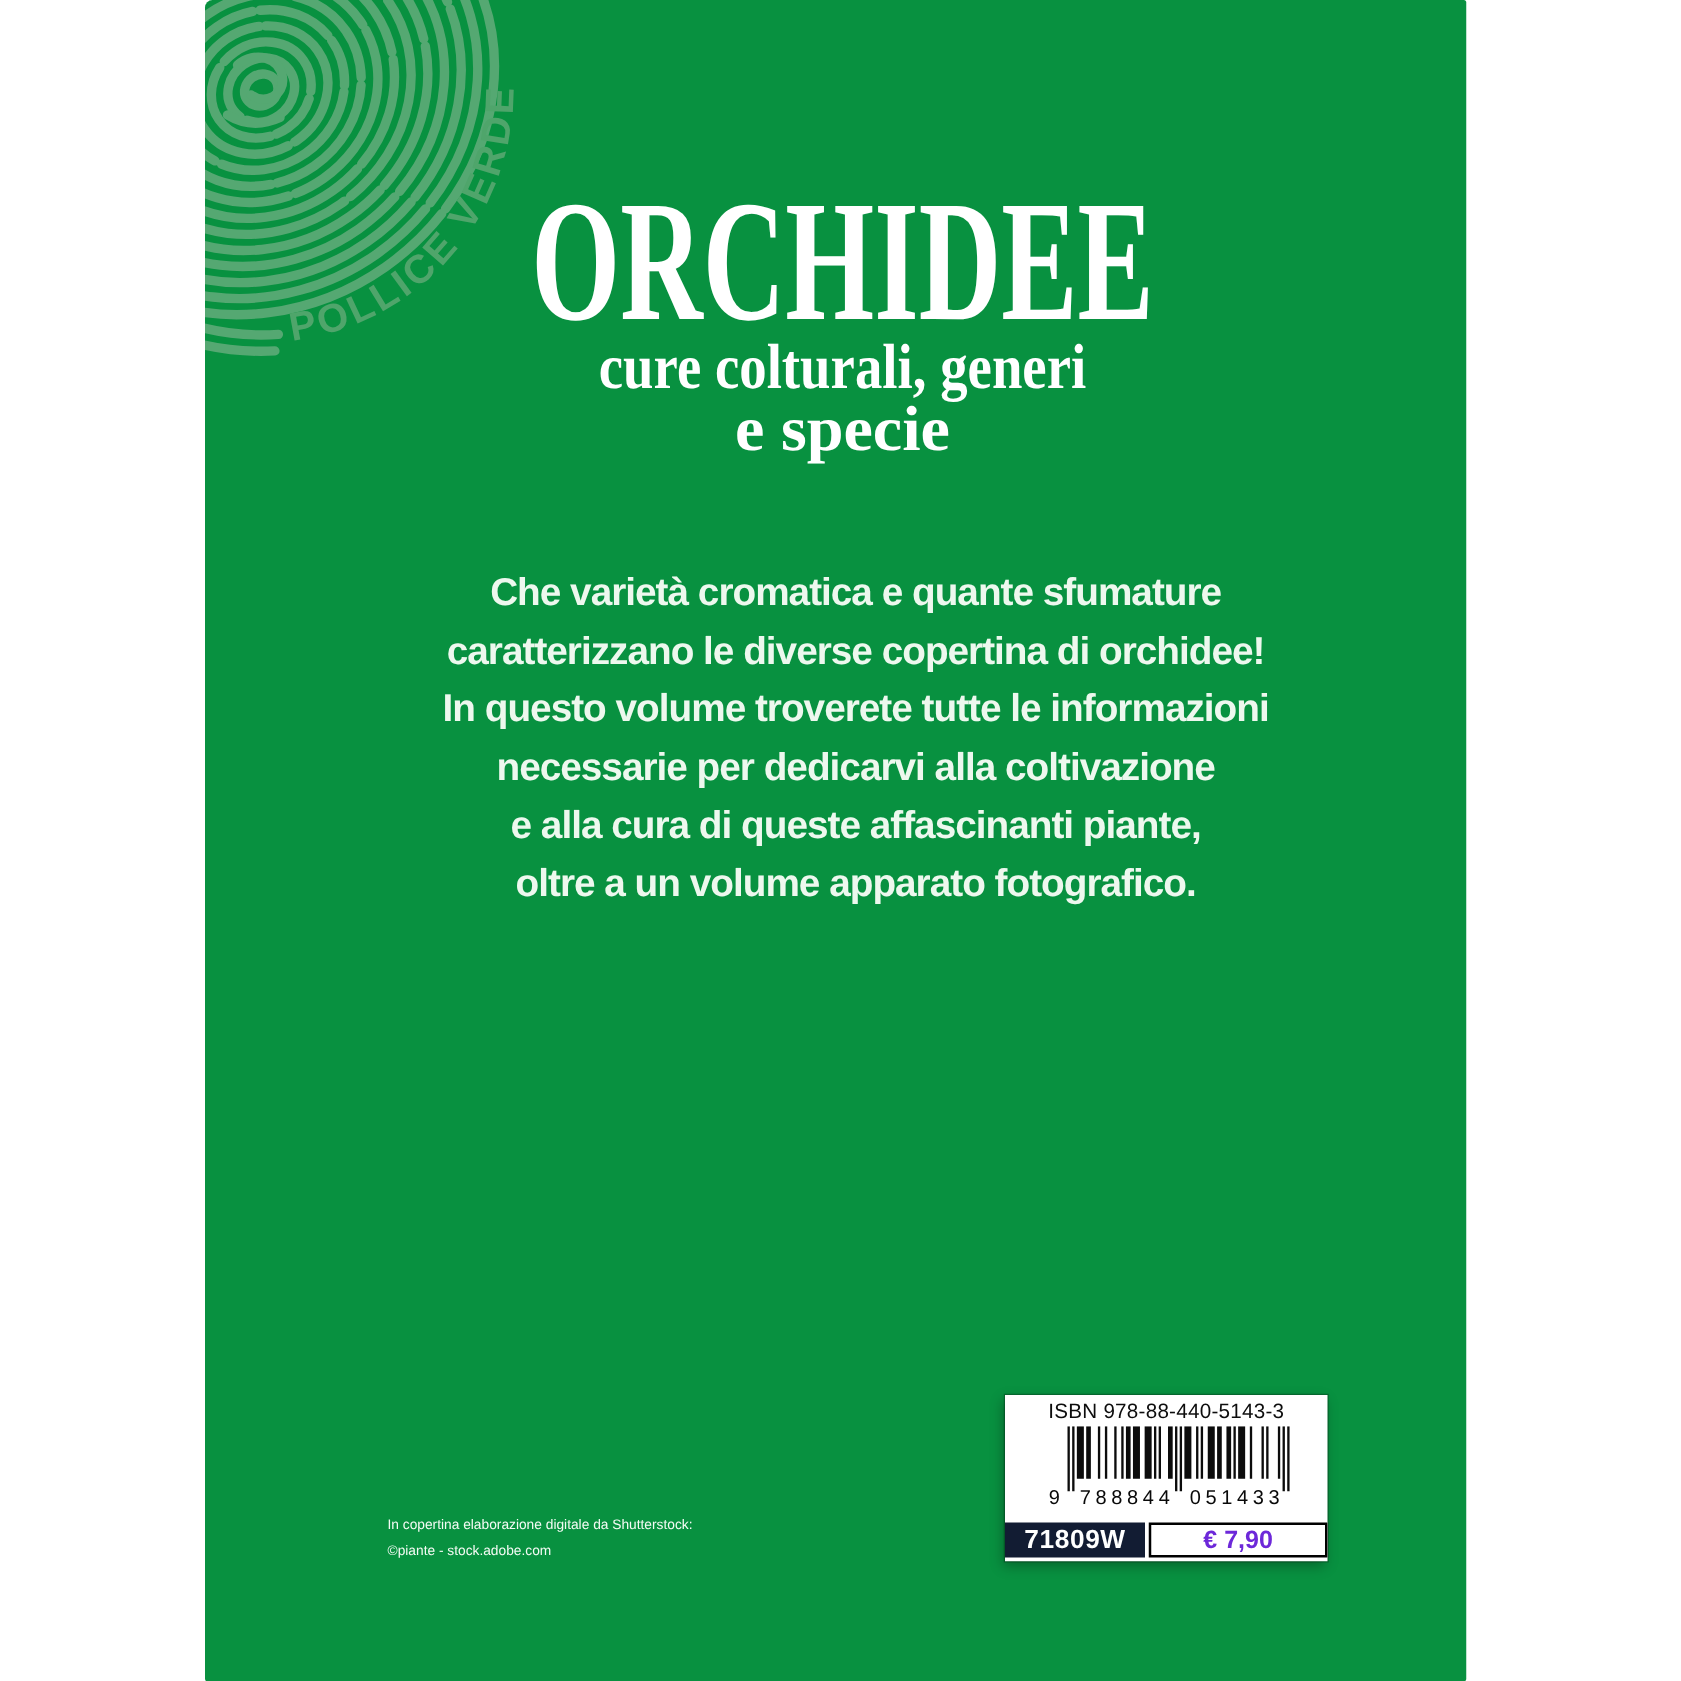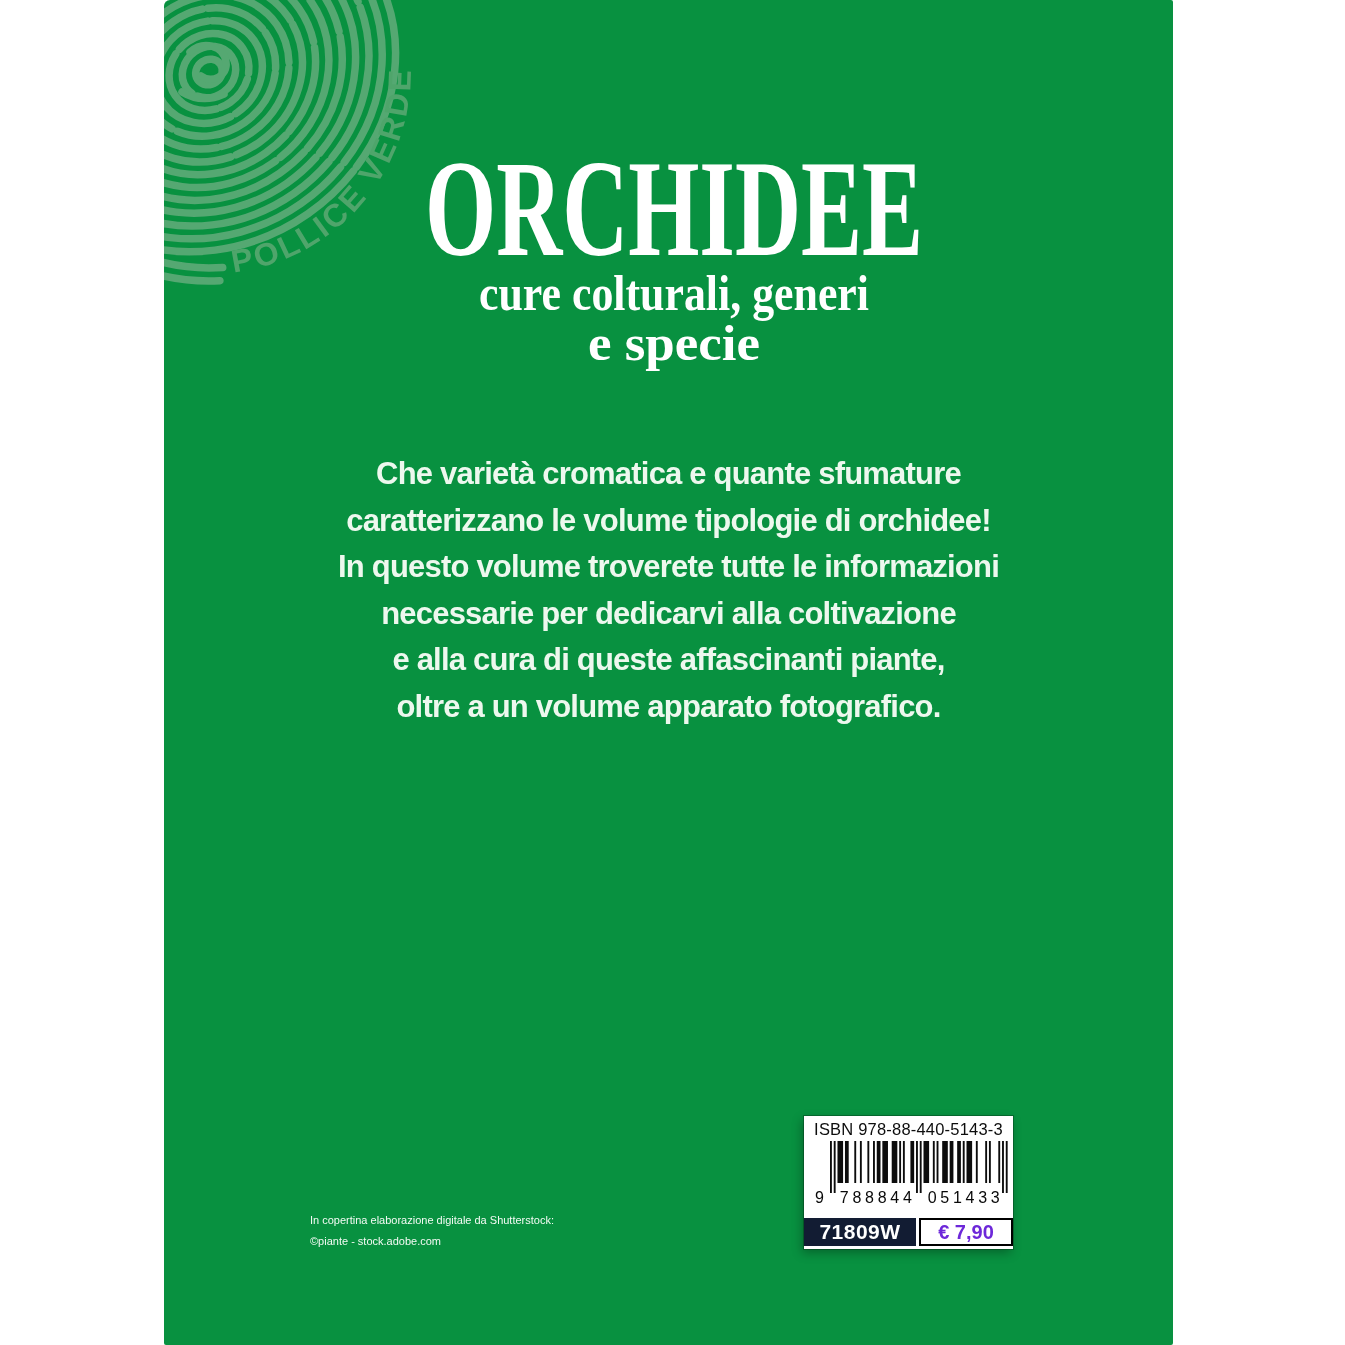--- a/index.html
+++ b/index.html
@@ -10,26 +10,26 @@
   
   .fp{position:absolute;left:0;top:0;overflow:visible;}
   .fp ellipse,.fp path.ridge{fill:none;stroke:var(--print,#55a872);stroke-width:7.5;stroke-linecap:round;}
   .arc-text{font-weight:700;font-size:32px;font-family:"Liberation Sans",sans-serif;
             fill:var(--print-text,#4fa express56b);letter-spacing:3px;}
   
   .titles{position:absolute;left:0;top:0;}
   .title{font-family:"Liberation Serif",serif;font-weight:700;font-size:138px;fill:#ffffff;text-anchor:middle;}
   .sub{font-family:"Liberation Serif",serif;font-weight:700;font-size:51px;fill:#ffffff;text-anchor:middle;}
   
-  .blurb{position:absolute;left:0;top:451px;width:100%;text-align:center;color:#edf8ee;
+  .blurb{position:absolute;left:16px;top:451px;width:100%;text-align:center;color:#edf8ee;
          font-size:31px;font-weight:700;letter-spacing:-0.8px;line-height:46.5px;}
   
   .credit{position:absolute;left:146px;top:1210px;color:#f4fbf4;font-size:11px;line-height:20.5px;}
   
-  .label{position:absolute;left:640px;top:1116px;width:209px;background:#ffffff;
+  .label{position:absolute;left:640px;top:1116px;width:258px;background:#ffffff;
          padding:4px 0 3px 0;box-shadow:0 0 0 1px rgba(0,0,0,0.25), -2px 4px 10px rgba(0,0,0,0.3);}
   .isbn{text-align:center;color:#0d0d0d;font-size:16.5px;letter-spacing:0.2px;height:21px;}
   .ean{display:block;margin:0 auto;}
   .ean text{font-family:"Liberation Sans",sans-serif;font-size:16px;fill:#090909;}
   .row{display:flex;height:28px;margin-top:11px;}
   .code{width:112px;background:var(--navy,#121c33);color:#ffffff;font-weight:700;font-size:21px;
         display:flex;align-items:center;justify-content:center;letter-spacing:0.5px;}
   .rowgap{width:3px;background:#ffffff;}
   .price{flex:1;border:2.5px solid #000;background:#ffffff;color:#6d28d9;font-weight:700;font-size:20px;
          display:flex;align-items:center;justify-content:center;}
@@ -70,21 +70,21 @@
     </svg>
 
     <svg class="titles" width="1009" height="430" viewBox="0 0 1009 430">
       <text class="title" x="510" y="255" textLength="498" lengthAdjust="spacingAndGlyphs">ORCHIDEE</text>
       <text class="sub" x="510" y="310" textLength="390" lengthAdjust="spacingAndGlyphs">cure colturali, generi</text>
       <text class="sub" x="510" y="360" textLength="172" lengthAdjust="spacingAndGlyphs">e specie</text>
     </svg>
 
     <div class="blurb">
       <div>Che varietà cromatica e quante sfumature</div>
-      <div>caratterizzano le volume tipologie di orchidee!</div>
+      <div>caratterizzano le diverse copertina di orchidee!</div>
       <div>In questo volume troverete tutte le informazioni</div>
       <div>necessarie per dedicarvi alla coltivazione</div>
       <div>e alla cura di queste affascinanti piante,</div>
       <div>oltre a un volume apparato fotografico.</div>
     </div>
 
     <div class="credit">
       <div>In copertina elaborazione digitale da Shutterstock:</div>
       <div>©piante - stock.adobe.com</div>
     </div>

